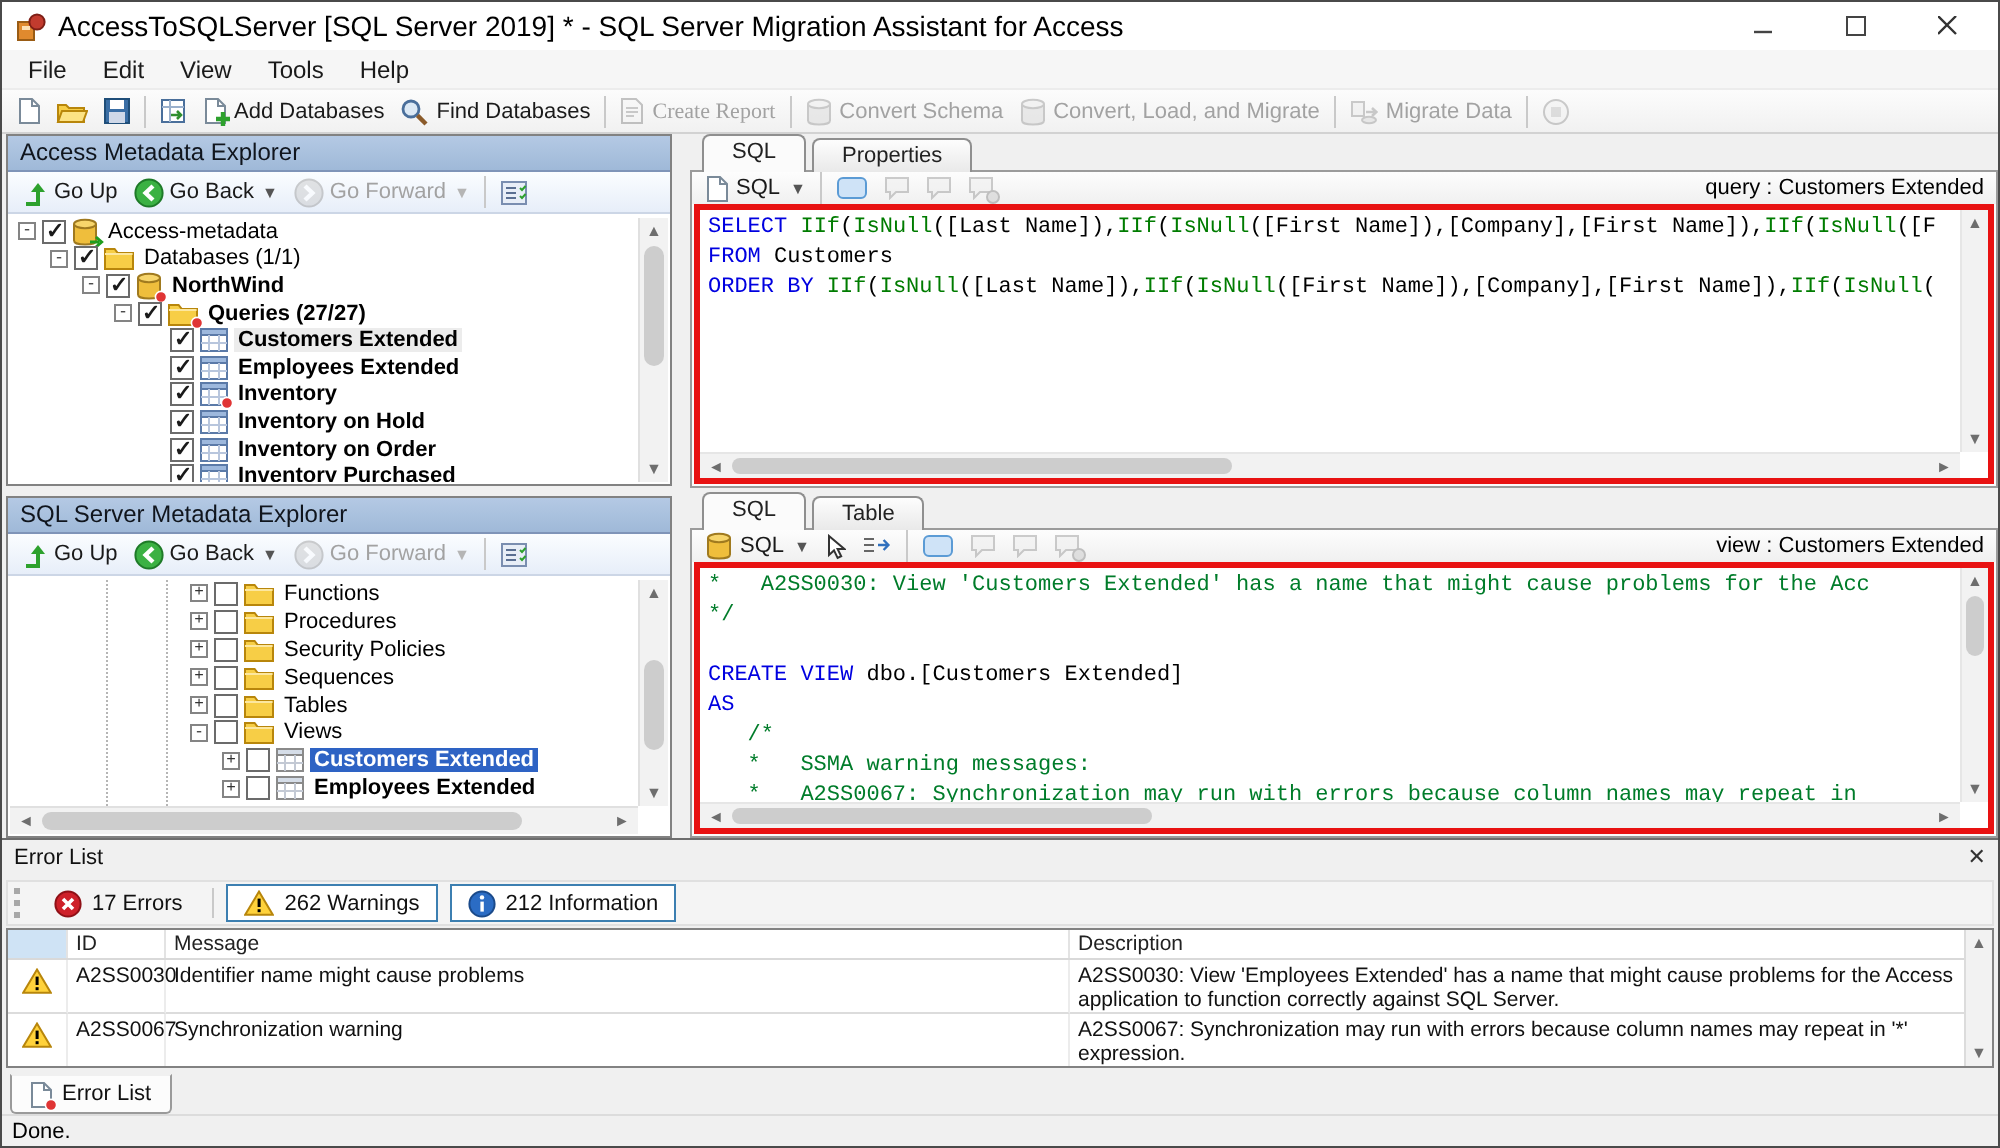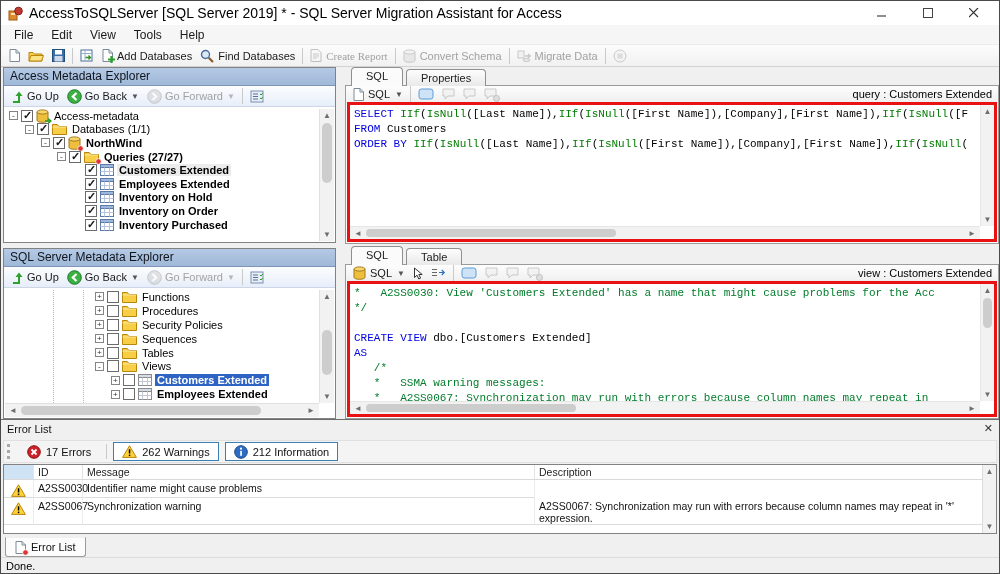--- a/index.html
+++ b/index.html
@@ -221,20 +221,29 @@
       <div class="tsep"></div>
       <button class="tbtn disabled" style="border: none; background: transparent; font-family: inherit;">
         <span class="ico">
           <svg width="13" height="14" viewBox="0 0 13 14">
             <path d="M1 3v8.2c0 1.3 2.5 2.1 5.5 2.1s5.5-.8 5.5-2.1V3" fill="#d9d9d9" stroke="#9a9a9a"></path>
             <ellipse cx="6.5" cy="3" rx="5.5" ry="2.1" fill="#ebebeb" stroke="#9a9a9a"></ellipse>
           </svg>
         </span>
         <span class="lbl">Convert Schema</span>
       </button>
+      <button class="tbtn disabled" style="border: none; background: transparent; font-family: inherit;">
+        <span class="ico">
+          <svg width="13" height="14" viewBox="0 0 13 14">
+            <path d="M1 3v8.2c0 1.3 2.5 2.1 5.5 2.1s5.5-.8 5.5-2.1V3" fill="#d9d9d9" stroke="#9a9a9a"></path>
+            <ellipse cx="6.5" cy="3" rx="5.5" ry="2.1" fill="#ebebeb" stroke="#9a9a9a"></ellipse>
+          </svg>
+        </span>
+        <span class="lbl">Convert, Load, and Migrate</span>
+      </button>
       <div class="tsep"></div>
       <button class="tbtn disabled" style="border: none; background: transparent; font-family: inherit;">
         <span class="ico">
           <svg width="14" height="14" viewBox="0 0 14 14">
             <rect x="1" y="2" width="6" height="7" fill="#ebebeb" stroke="#9a9a9a"></rect>
             <path d="M8 7h5M11 5l2.2 2L11 9" stroke="#9a9a9a" stroke-width="1.3" fill="none"></path>
             <ellipse cx="9.5" cy="11" rx="3.5" ry="1.6" fill="#d9d9d9" stroke="#9a9a9a"></ellipse>
           </svg>
         </span>
         <span class="lbl">Migrate Data</span>
@@ -371,20 +380,37 @@
             <span class="exp none"></span>
             <span class="cb checked"></span>
             <span class="ico">
               <svg width="14" height="12" viewBox="0 0 14 12">
                 <rect x=".5" y=".5" width="13" height="11" fill="#fff" stroke="#5b7aa8"></rect>
                 <rect x=".5" y=".5" width="13" height="3" fill="#9db8dd" stroke="#5b7aa8"></rect>
                 <path d="M4.5 3.5v8M9.5 3.5v8M.5 7.5h13" stroke="#b8c6dd"></path>
               </svg>
             </span>
             <span class="tlabel bold">Employees Extended</span>
+          </div>
+          <div class="trow" style="padding-left: 68px;">
+            <span class="exp none"></span>
+            <span class="cb checked"></span>
+            <span class="ico">
+              <span style="position:relative;display:inline-flex">
+                <svg width="14" height="12" viewBox="0 0 14 12">
+                  <rect x=".5" y=".5" width="13" height="11" fill="#fff" stroke="#5b7aa8"></rect>
+                  <rect x=".5" y=".5" width="13" height="3" fill="#9db8dd" stroke="#5b7aa8"></rect>
+                  <path d="M4.5 3.5v8M9.5 3.5v8M.5 7.5h13" stroke="#b8c6dd"></path>
+                </svg>
+                <svg class="ov" width="7" height="7">
+                  <circle cx="3.5" cy="3.5" r="2.8" fill="#e03535" stroke="#fff" stroke-width="0.8"></circle>
+                </svg>
+              </span>
+            </span>
+            <span class="tlabel bold">Inventory</span>
           </div>
           <div class="trow" style="padding-left: 68px;">
             <span class="exp none"></span>
             <span class="cb checked"></span>
             <span class="ico">
               <svg width="14" height="12" viewBox="0 0 14 12">
                 <rect x=".5" y=".5" width="13" height="11" fill="#fff" stroke="#5b7aa8"></rect>
                 <rect x=".5" y=".5" width="13" height="3" fill="#9db8dd" stroke="#5b7aa8"></rect>
                 <path d="M4.5 3.5v8M9.5 3.5v8M.5 7.5h13" stroke="#b8c6dd"></path>
               </svg>
@@ -780,20 +806,21 @@
               <span class="ico">
                 <svg width="15" height="13" viewBox="0 0 15 13">
                   <path d="M7.5 .8L14.4 12.4H.6z" fill="#ffd23b" stroke="#b8860b"></path>
                   <rect x="6.8" y="4.3" width="1.5" height="4.2" fill="#000"></rect>
                   <rect x="6.8" y="9.6" width="1.5" height="1.5" fill="#000"></rect>
                 </svg>
               </span>
             </div>
             <div>A2SS0030</div>
             <div>Identifier name might cause problems</div>
+            <div>A2SS0030: View 'Employees Extended' has a name that might cause problems for the Access application to function correctly against SQL Server.</div>
           </div>
           <div class="el-grid el-row">
             <div class="cell-icon">
               <span class="ico">
                 <svg width="15" height="13" viewBox="0 0 15 13">
                   <path d="M7.5 .8L14.4 12.4H.6z" fill="#ffd23b" stroke="#b8860b"></path>
                   <rect x="6.8" y="4.3" width="1.5" height="4.2" fill="#000"></rect>
                   <rect x="6.8" y="9.6" width="1.5" height="1.5" fill="#000"></rect>
                 </svg>
               </span>

